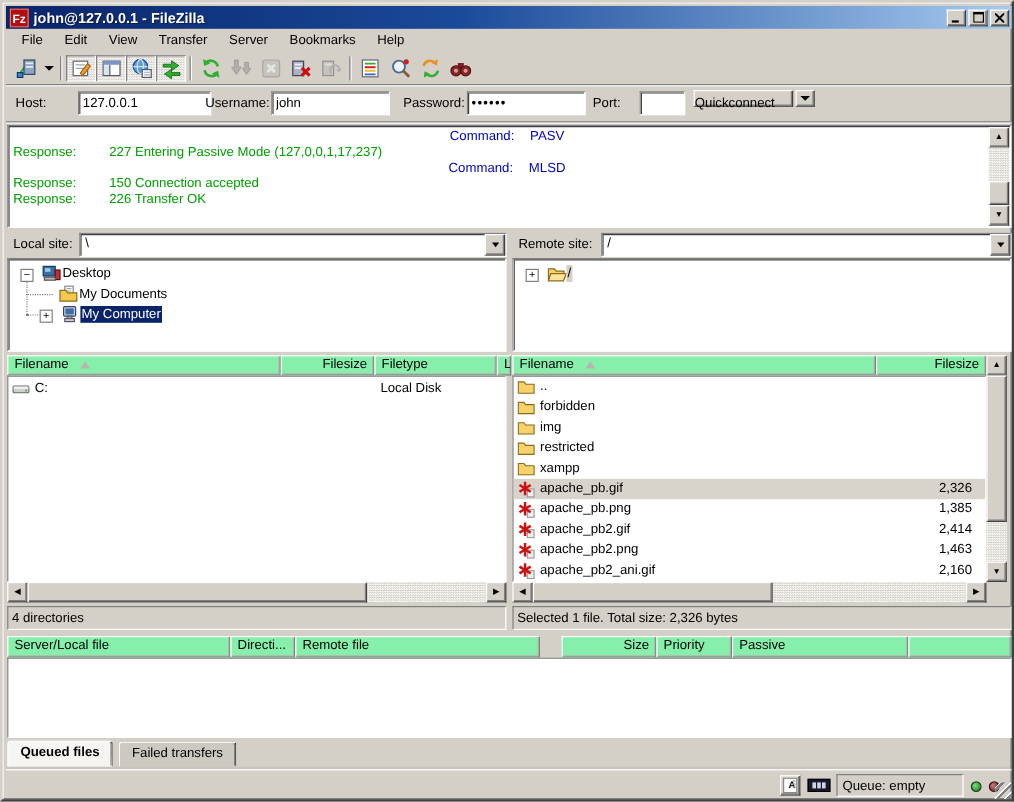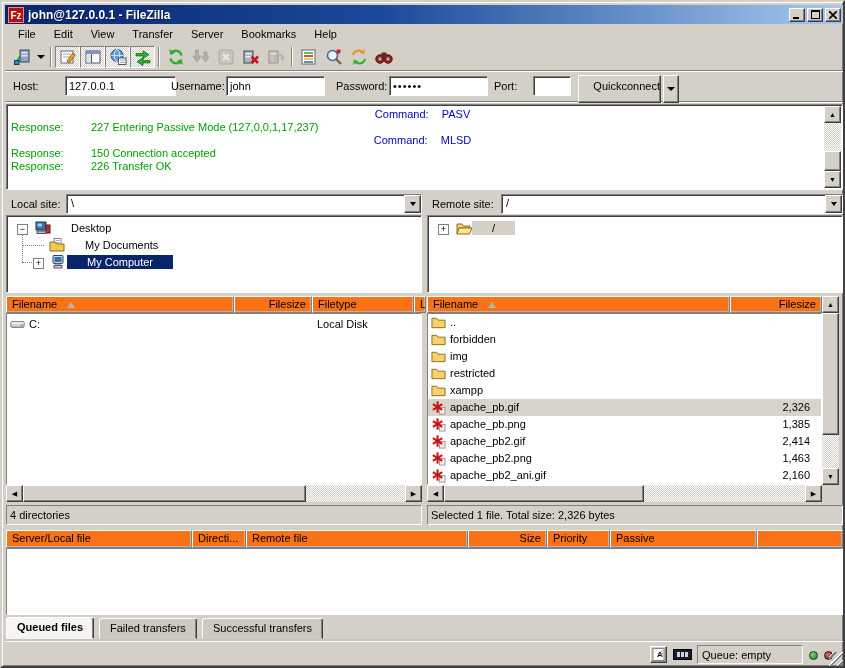--- a/index.html
+++ b/index.html
@@ -30,21 +30,21 @@
   .tbtn { width:25px; height:22px; display:flex; align-items:center; justify-content:center; }
   .tbtn.pressed { border:1px solid; border-color:#808080 #ffffff #ffffff #808080; background: repeating-conic-gradient(#ffffff 0% 25%, #d4d0c8 0% 50%) 0 0 / 2px 2px; }
   .tbtn.disabled svg { filter: grayscale(1) opacity(.45); }
   .tsep { width:2px; height:20px; border-left:1px solid #808080; border-right:1px solid #ffffff; margin:0 3px; }
   .caret-down { width:0; height:0; border-left:4px solid transparent; border-right:4px solid transparent; border-top:4px solid #000; }
   .tbtn-dd { width:13px; height:22px; display:flex; align-items:center; justify-content:center; }
   
   .quickbar { left:3px; top:69px; width:839px; height:31px; border-bottom:1px solid #808080; box-shadow:0 1px 0 #fff; }
   .qc-label { position:absolute; top:9px; }
   .field { position:absolute; top:5px; height:20px; border:1px solid; border-color:#808080 #ffffff #ffffff #808080; box-shadow: inset 1px 1px 0 #404040; background:#fff; font-family:"Liberation Sans",sans-serif; font-size:11px; padding:0 3px; }
-  .qc-btn { position:absolute; top:4px; height:28px; text-align:right; line-height:20px; }
+  .qc-btn { position:absolute; top:4px; height:14px; text-align:left; line-height:20px; }
   
   .log { left:4px; top:102px; width:837px; height:86px; }
   .log-inner { position:absolute; left:2px; top:2px; right:19px; bottom:2px; overflow:hidden; padding:1px 2px; background:#fff; }
   .log-line { height:13px; line-height:13px; white-space:nowrap; }
   .log-line .lbl { display:inline-block; width:80px; }
   .log-command { color:#0000bf;text-align:center; }
   .log-response { color:#00a000; }
   .log-status { color:#000000; }
   
   .sb-btn { position:absolute; width:17px; height:17px; border:1px solid; border-color:#ffffff #404040 #404040 #ffffff; box-shadow: inset -1px -1px 0 #808080; background:#d4d0c8; display:flex; align-items:center; justify-content:center; font-size:7px; line-height:7px; color:#000; }
@@ -53,27 +53,27 @@
   
   .site-label { position:absolute; top:196px; }
   .combo { position:absolute; top:192px; height:20px; border:1px solid; border-color:#808080 #ffffff #ffffff #808080; box-shadow: inset 1px 1px 0 #404040; background:#fff; }
   .combo .val { position:absolute; left:4px; top:2px; }
   .combo .dd { position:absolute; right:0; top:0; width:17px; height:100%; border:1px solid; border-color:#ffffff #404040 #404040 #ffffff; box-shadow: inset -1px -1px 0 #808080; background:#d4d0c8; display:flex; align-items:center; justify-content:center; }
   .combo .dd .caret-down { border-left-width:3.5px; border-right-width:3.5px; border-top-width:4px; }
   
   .tree { top:213px; height:78px; }
   .tree-row { position:absolute; height:17px; display:flex; align-items:center; }
   .expander { position:absolute; width:11px; height:11px; background:#fff; border:1px solid #808080; font-size:9px; line-height:9px; text-align:center; color:#000; }
-  .tlabel { padding:1px 20px; white-space:nowrap; }
+  .tlabel { padding:1px 1px; white-space:nowrap; }
   .tlabel.sel-blue { background:#0a246a; color:#fff; }
   .tlabel.sel-gray { background:#d4d0c8; }
   .dot-v { position:absolute; border-left:1px dotted #808080; width:0; }
   .dot-h { position:absolute; border-top:1px dotted #808080; height:0; }
   
-  .colhdr { position:absolute; height:17px; background:#f97316; border:1px solid; border-color:#ffffff #808080 #808080 #ffffff; box-shadow: inset -1px -1px 0 #b8b4ac; padding:1px 5px; white-space:nowrap; overflow:hidden; }
+  .colhdr { position:absolute; height:17px; background:#86efac; border:1px solid; border-color:#ffffff #808080 #808080 #ffffff; box-shadow: inset -1px -1px 0 #b8b4ac; padding:1px 5px; white-space:nowrap; overflow:hidden; }
   .colhdr.right { text-align:right; }
   .sort-tri { display:inline-block; width:0; height:0; border-left:4px solid transparent; border-right:4px solid transparent; border-bottom:6px solid #b8b4ac; margin-left:10px; }
   .list-body { position:absolute; background:#fff; }
   .file-row { position:absolute; height:17px; left:0; right:0; white-space:nowrap; }
   .file-row .fname { position:absolute; left:22px; top:2px; }
   .file-row .fsize { position:absolute; top:2px; text-align:right; }
   .file-row .ficon { position:absolute; left:3px; top:1px; }
   .file-row.sel { background:#d8d4cb; }
   .status-box { position:absolute; top:503px; height:20px; border:1px solid; border-color:#808080 #ffffff #ffffff #808080; padding:3px 3px; white-space:nowrap; }
   
@@ -506,31 +506,30 @@
     <div class="sb-track-h" style="left:217px; right:17px; top:0; height:17px;"></div>
     <span class="sb-btn" style="right:0; top:0;">▶</span>
   </div>
 
   <div class="status-box" style="left:4px; width:416px;">4 directories</div>
   <div class="status-box" style="left:425px; width:416px;">Selected 1 file. Total size: 2,326 bytes</div>
 
   <div class="queue-hdr-row">
     <div class="colhdr" style="left:0; top:0; width:186px; height:18px;">Server/Local file</div>
     <div class="colhdr" style="left:186px; top:0; width:54px; height:18px;">Directi...</div>
-    <div class="colhdr" style="left:240px; top:0; width:222px; height:18px;">Remote file</div>
+    <div class="colhdr" style="left:240px; top:0; width:204px; height:18px;">Remote file</div>
     <div class="colhdr right" style="left:462px; top:0; width:79px; height:18px;">Size</div>
     <div class="colhdr" style="left:541px; top:0; width:63px; height:18px;">Priority</div>
     <div class="colhdr" style="left:604px; top:0; width:147px; height:18px;">Passive</div>
     <div class="colhdr" style="left:751px; top:0; width:86px; height:18px;"></div>
   </div>
   <div class="queue-body sunken-flat" style="background:#fff;"></div>
 
   <div class="tab active" style="left:4px; top:615px;">Queued files</div>
   <div class="tab" style="left:97px; top:616px;">Failed transfers</div>
-  <div class="tab" style="left:200px; top:616px;">Successful transfers</div>
 
   <div class="statusbar">
     <span class="abs raised" style="left:645px; top:4px; width:17px; height:17px; display:flex; align-items:center; justify-content:center;">
       <svg width="13" height="13" viewBox="0 0 13 13">
           <rect x="1" y="0.5" width="11" height="12" fill="#fff" stroke="#888"></rect>
           <text x="5" y="9" font-size="8" font-weight="bold" fill="#000">A</text>
           <line x1="8.5" y1="3" x2="11" y2="3" stroke="#999"></line>
           <line x1="8.5" y1="5.5" x2="11" y2="5.5" stroke="#999"></line>
           <line x1="8.5" y1="8" x2="11" y2="8" stroke="#999"></line>
         </svg>

